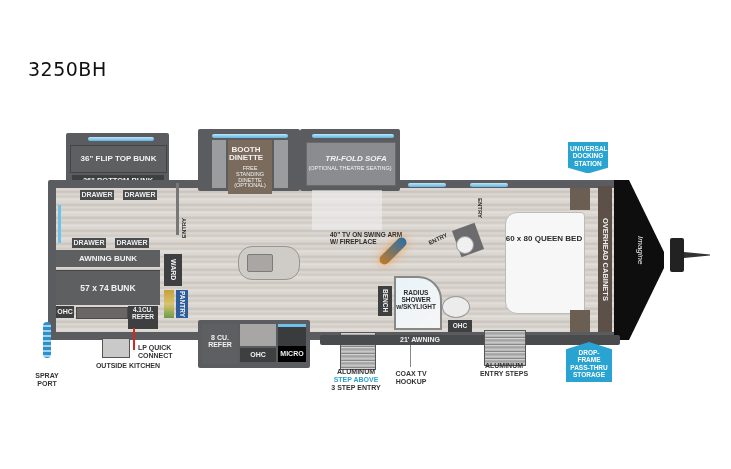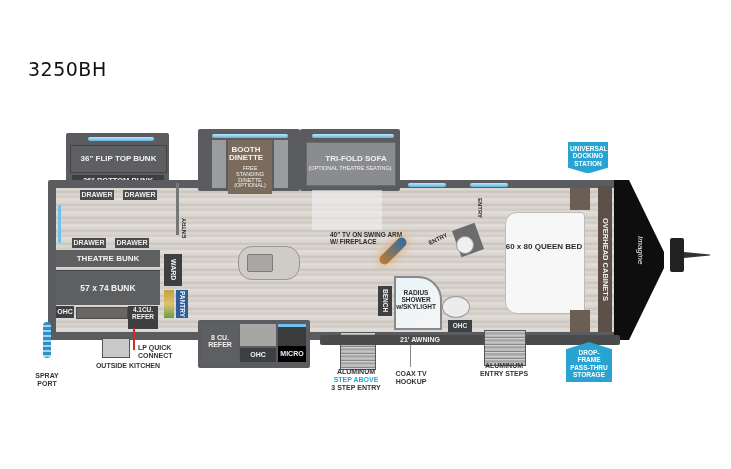--- a/index.html
+++ b/index.html
@@ -36,41 +36,41 @@
 
   <div class="abs drawer" style="left:80px;top:190px;width:34px;">DRAWER</div>
   <div class="abs drawer" style="left:123px;top:190px;width:34px;">DRAWER</div>
   <div class="abs" style="left:58px;top:205px;width:3px;height:38px;background:#6fc0ea;"></div>
 
   <div class="abs" style="left:176px;top:183px;width:3px;height:52px;background:#777;"></div>
   <div class="abs lbl-dk vert" style="left:181px;top:218px;font-size:6px;transform:rotate(180deg);">ENTRY</div>
 
   <div class="abs drawer" style="left:72px;top:238px;width:34px;">DRAWER</div>
   <div class="abs drawer" style="left:115px;top:238px;width:34px;">DRAWER</div>
-  <div class="abs dark lbl" style="left:56px;top:250px;width:104px;height:17px;font-size:8px;line-height:17px;">THEATRE BUNK</div>
+  <div class="abs dark lbl" style="left:56px;top:250px;width:104px;height:17px;font-size:8px;line-height:17px;">AWNING BUNK</div>
   <div class="abs dark lbl" style="left:56px;top:270px;width:104px;height:34px;font-size:8.5px;line-height:34px;border-top:1px solid #444;">57 x 74 BUNK</div>
   <div class="abs darker lbl vert" style="left:164px;top:254px;width:18px;height:32px;font-size:7px;line-height:18px;">WARD</div>
   <div class="abs" style="left:164px;top:290px;width:10px;height:28px;background:linear-gradient(180deg,#c5a03a,#d9c36d,#6d9b4a);"></div>
   <div class="abs lbl vert" style="left:176px;top:290px;width:12px;height:28px;font-size:6.5px;background:#2d5d9a;line-height:12px;">PANTRY</div>
   <div class="abs darker lbl" style="left:56px;top:306px;width:18px;height:12px;font-size:7px;line-height:12px;">OHC</div>
   <div class="abs" style="left:76px;top:307px;width:50px;height:10px;background:#6a6663;border:1px solid #4a4a4a;"></div>
   <div class="abs darker lbl" style="left:128px;top:306px;width:30px;height:22px;font-size:6.5px;padding-top:1px;">4.1CU. REFER</div>
 
   <div class="abs wall" style="left:198px;top:129px;width:102px;height:62px;"></div>
   <div class="abs window" style="left:212px;top:134px;width:76px;"></div>
   <div class="abs" style="left:212px;top:140px;width:14px;height:48px;background:#9b9c9e;"></div>
   <div class="abs" style="left:274px;top:140px;width:14px;height:48px;background:#9b9c9e;"></div>
   <div class="abs" style="left:228px;top:140px;width:44px;height:54px;background:#7a6b5d;"></div>
   <div class="abs lbl" style="left:228px;top:146px;width:36px;font-size:8px;">BOOTH DINETTE</div>
   <div class="abs lbl" style="left:228px;top:166px;width:44px;font-size:5.5px;font-weight:normal;">FREE STANDING DINETTE (OPTIONAL)</div>
 
   <div class="abs wall" style="left:300px;top:129px;width:100px;height:62px;"></div>
   <div class="abs window" style="left:312px;top:134px;width:82px;"></div>
   <div class="abs" style="left:306px;top:142px;width:88px;height:42px;background:#8b8c8f;border:1px solid #6a6a6a;"></div>
-  <div class="abs lbl" style="left:306px;top:155px;width:100px;font-size:8px;">TRI-FOLD SOFA</div>
+  <div class="abs lbl" style="left:306px;top:155px;width:100px;font-size:8px;font-style:italic;">TRI-FOLD SOFA</div>
   <div class="abs lbl" style="left:306px;top:166px;width:88px;font-size:5.5px;font-weight:normal;">(OPTIONAL THEATRE SEATING)</div>
   <div class="abs" style="left:312px;top:190px;width:70px;height:40px;background:rgba(240,240,240,0.6);"></div>
 
   <div class="abs window" style="left:408px;top:183px;width:38px;"></div>
   <div class="abs window" style="left:470px;top:183px;width:38px;"></div>
 
   <div class="abs" style="left:238px;top:246px;width:60px;height:32px;background:#cfcbc7;border-radius:14px;border:1px solid #9a9591;"></div>
   <div class="abs" style="left:247px;top:254px;width:24px;height:16px;background:#a9a6a3;border:1px solid #7d7a77;border-radius:2px;"></div>
 
   <div class="abs lbl-dk" style="left:330px;top:232px;width:80px;font-size:6.5px;text-align:left;">40" TV ON SWING ARM W/ FIREPLACE</div>
@@ -90,21 +90,21 @@
   <div class="abs lbl-dk" style="left:394px;top:290px;width:44px;font-size:6.5px;">RADIUS SHOWER w/SKYLIGHT</div>
   <div class="abs" style="left:442px;top:296px;width:26px;height:20px;background:#ececec;border-radius:50%;border:1px solid #999;"></div>
   <div class="abs darker lbl" style="left:448px;top:320px;width:24px;height:12px;font-size:6.5px;line-height:12px;">OHC</div>
 
   <div class="abs" style="left:456px;top:226px;width:24px;height:28px;background:#6c6c6e;transform:rotate(-20deg);"></div>
   <div class="abs" style="left:456px;top:236px;width:16px;height:16px;background:#f0f0f0;border-radius:50%;border:1px solid #999;"></div>
   <div class="abs lbl-dk" style="left:428px;top:236px;font-size:6px;transform:rotate(-25deg);">ENTRY</div>
   <div class="abs lbl-dk vert" style="left:477px;top:198px;font-size:6px;">ENTRY</div>
 
   <div class="abs" style="left:505px;top:212px;width:78px;height:100px;background:#f7f7f7;border:1px solid #bbb;border-radius:12px 4px 4px 12px;"></div>
-  <div class="abs lbl-dk" style="left:505px;top:243px;width:78px;font-size:8px;">60 x 80 QUEEN BED</div>
+  <div class="abs lbl-dk" style="left:505px;top:235px;width:78px;font-size:8px;">60 x 80 QUEEN BED</div>
   <div class="abs" style="left:570px;top:188px;width:20px;height:22px;background:#6b5e52;"></div>
   <div class="abs" style="left:570px;top:310px;width:20px;height:22px;background:#6b5e52;"></div>
   <div class="abs lbl vert" style="left:598px;top:186px;width:14px;height:146px;font-size:7.5px;line-height:14px;background:#5c5048;">OVERHEAD CABINETS</div>
 
   <div class="abs" style="left:614px;top:180px;width:50px;height:160px;background:#0e0e0e;clip-path:polygon(0 0,30% 0,100% 45%,100% 55%,30% 100%,0 100%);"></div>
   <div class="abs lbl vert" style="left:636px;top:236px;font-size:8px;font-style:italic;font-weight:normal;">Imagine</div>
   <div class="abs" style="left:670px;top:238px;width:14px;height:34px;background:#222;border-radius:2px;"></div>
   <div class="abs" style="left:684px;top:252px;width:26px;height:6px;background:#333;clip-path:polygon(0 0,100% 40%,100% 60%,0 100%);"></div>
 
   <div class="abs" style="left:320px;top:335px;width:300px;height:10px;background:#4a4b4d;border-radius:2px;"></div>

